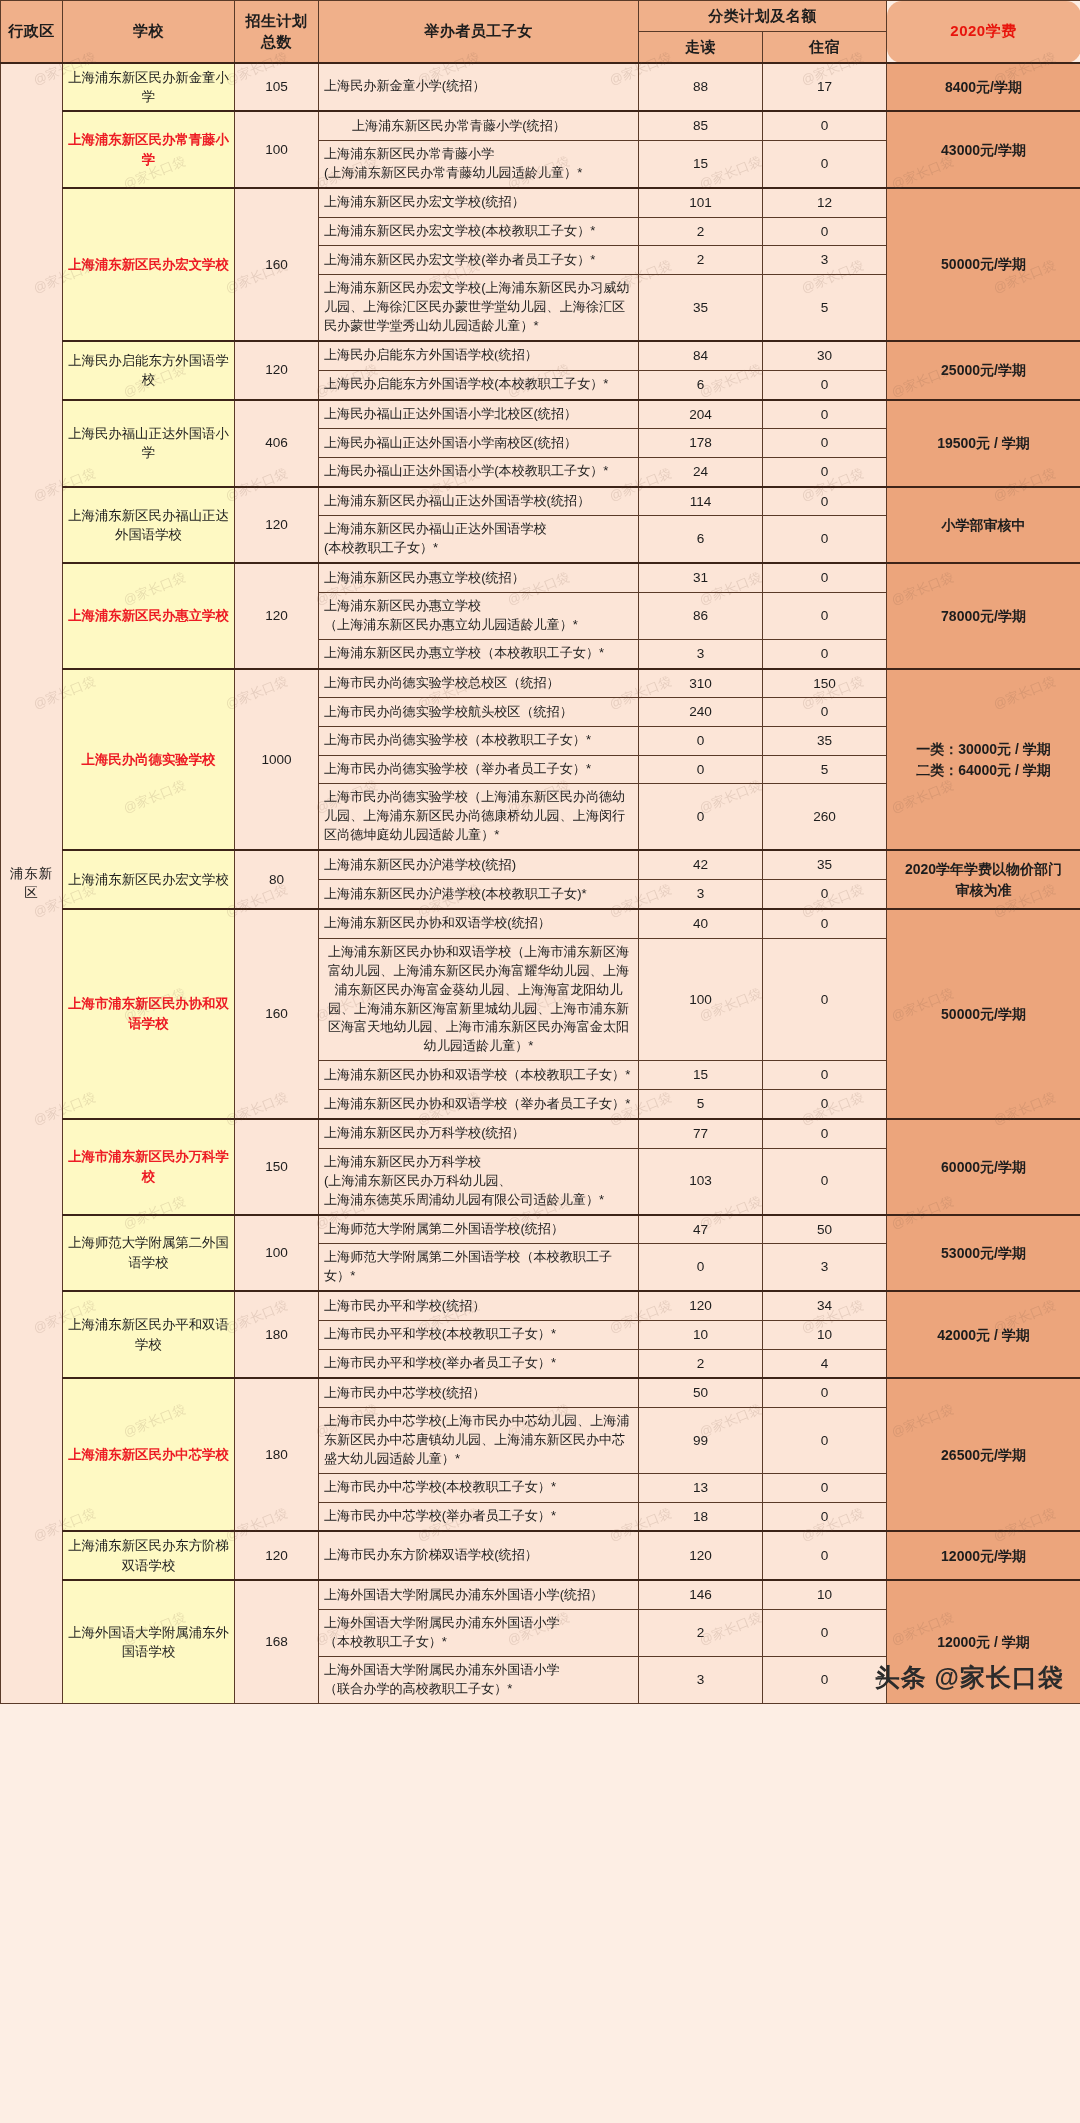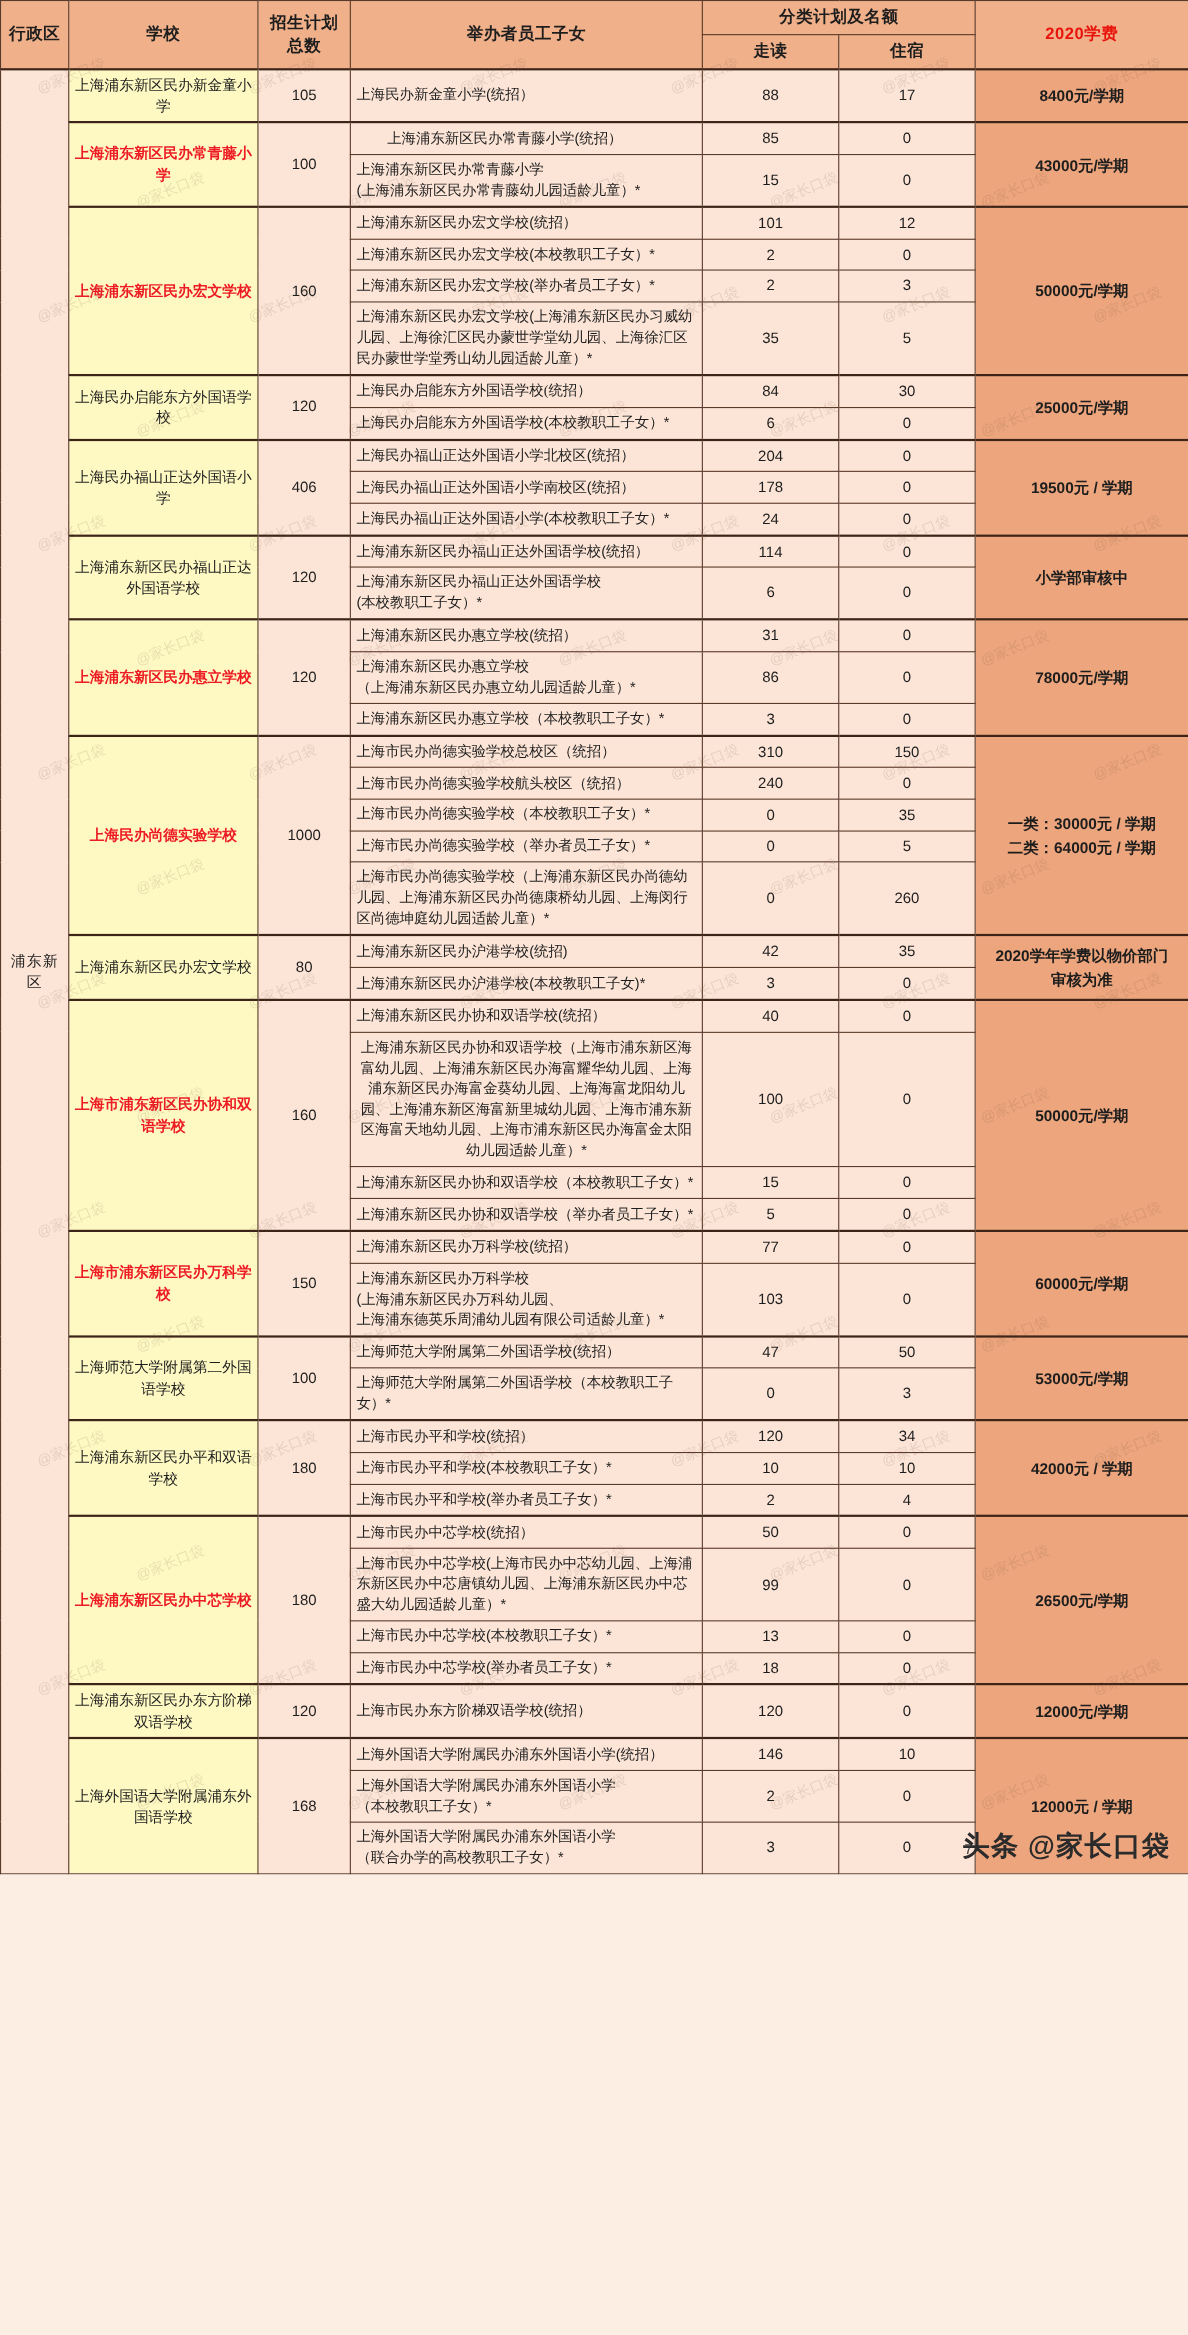--- a/index.html
+++ b/index.html
@@ -37,21 +37,21 @@
     background:#fce5d7;
     box-sizing:border-box;
   }
   thead th{
     background:#f0b08a;
     font-weight:bold;
     text-align:center;
     font-size:15px;
     letter-spacing:.5px;
   }
-  th.fee-head{color:#e8140c;}
+  th.fee-head{color:#e8140c;border-radius:15px;}
   td.district{
     text-align:center;
     background:#fce5d7;
     font-weight:normal;
     font-size:13.5px;
     letter-spacing:1px;
   }
   td.school{
     text-align:center;
     font-size:13.4px;

